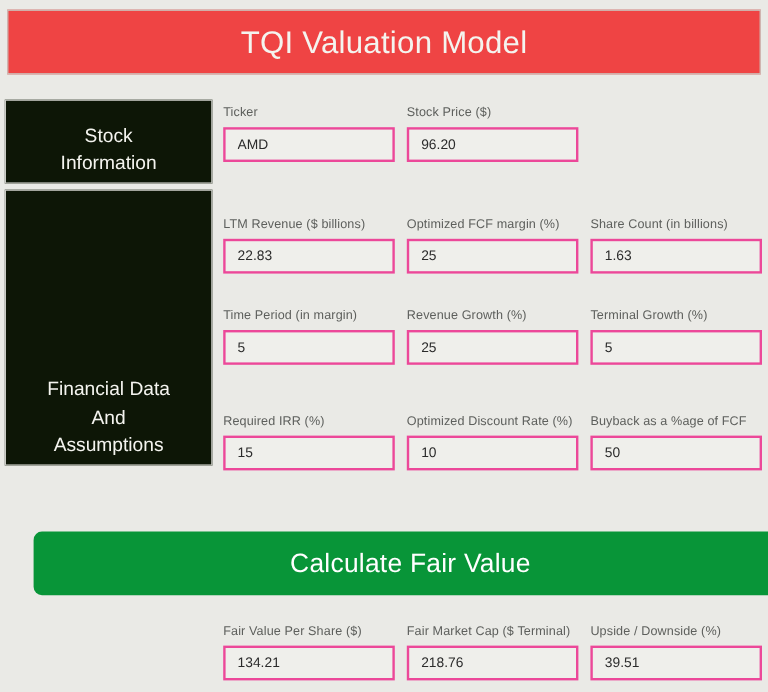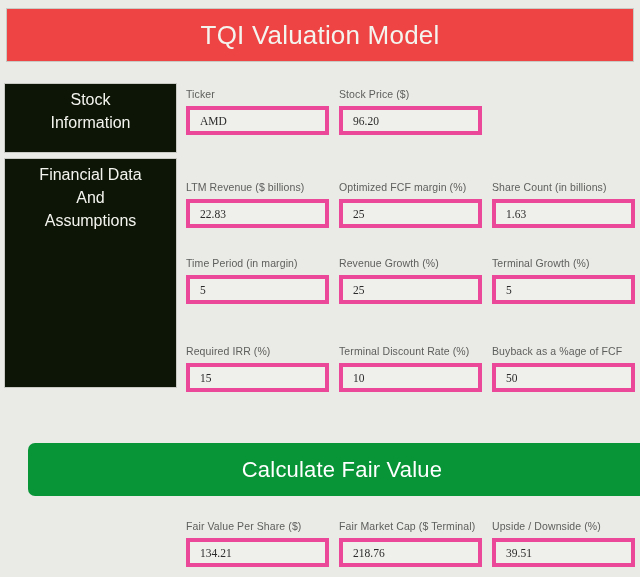--- a/index.html
+++ b/index.html
@@ -43,21 +43,21 @@
     line-height: 1;
   }
 
   
   .section-box {
     position: absolute;
     background: #0d1606;
     border: 1px solid #c9cac4;
     box-sizing: border-box;
     display: flex;
-    align-items: flex-start;
+    align-items: flex-end;
     justify-content: center;
     text-align: center;
     color: #f4f4ef;
     font-size: 16px;
     line-height: 1.45;
     padding: 4px 4px;
   }
   .section-box.black {
     background: #000000;
   }
@@ -95,22 +95,22 @@
     letter-spacing: 0.1px;
     margin-bottom: 6px;
     white-space: nowrap;
   }
   .field .field-input {
     display: block;
     box-sizing: border-box;
     width: 100%;
     height: 29px;
     background: #efefeb;
-    border: 4px solid #ec4899;
-    font-family: Liberation Serif, serif;
+    border: 2px solid #ec4899;
+    font-family: Liberation Sans, sans-serif;
     font-size: 11.5px;
     color: #2b2b2b;
     padding: 0 10px;
     outline: none;
     border-radius: 0;
   }
   .field .field-input::placeholder { color: #9a9a95; }
 
   
   .col1 { left: 186px; width: 143px; }
@@ -197,21 +197,21 @@
   <div class="field col3 row3">
     <span class="field-label">Terminal Growth (%)</span>
     <input class="field-input" type="text" value="5" style="">
   </div>
 
   <div class="field col1 row4">
     <span class="field-label">Required IRR (%)</span>
     <input class="field-input" type="text" value="15" style="">
   </div>
   <div class="field col2 row4">
-    <span class="field-label">Terminal Discount Rate (%)</span>
+    <span class="field-label">Optimized Discount Rate (%)</span>
     <input class="field-input" type="text" value="10" style="">
   </div>
   <div class="field col3 row4">
     <span class="field-label">Buyback as a %age of FCF</span>
     <input class="field-input" type="text" value="50" style="">
   </div>
 
   <button id="calculate-button">Calculate Fair Value</button>
 
 

